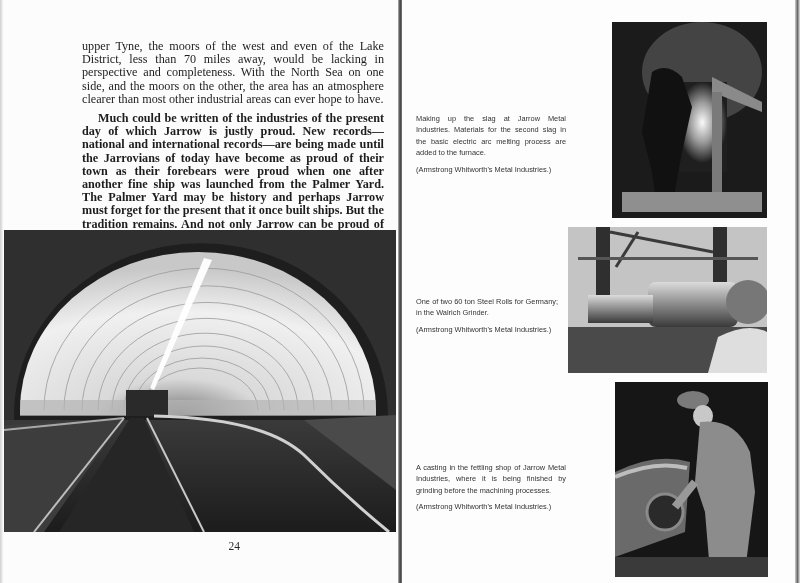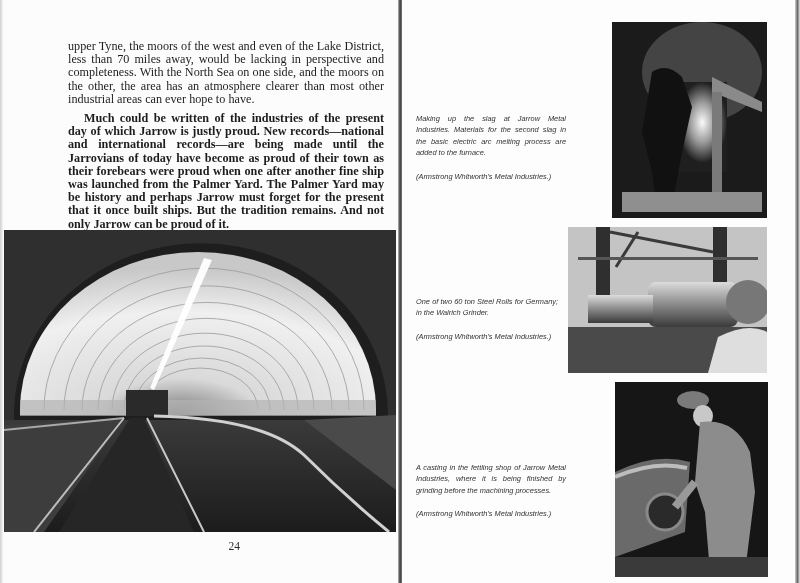--- a/index.html
+++ b/index.html
@@ -5,33 +5,33 @@
   html, body { margin:0; padding:0; }
   body { width:800px; height:583px; background:#f2f2f2; position:relative; overflow:hidden; font-family:"Liberation Serif", serif; }
   .spread { position:absolute; left:0; top:0; width:800px; height:583px; background:#fbfbfb; }
   .page-left { position:absolute; left:0; top:0; width:400px; height:583px; background:#fcfcfc; }
   .page-right { position:absolute; left:402px; top:0; width:394px; height:583px; background:#fdfdfd; }
   .gutter { position:absolute; left:398px; top:0; width:5px; height:583px; background:linear-gradient(90deg,#bdbdbd,#3c3c3c 40%,#6a6a6a 70%,#d8d8d8); }
   .right-edge { position:absolute; left:795px; top:0; width:5px; height:583px; background:linear-gradient(90deg,#d0d0d0,#6a6a6a,#e6e6e6); }
   .left-edge { position:absolute; left:0; top:0; width:3px; height:583px; background:linear-gradient(90deg,#cfcfcf,#f5f5f5); }
 
   .body-text { position:absolute; left:68px; top:40px; width:316px; font-size:12.2px; line-height:13.2px; color:#1d1d1d; text-align:justify; }
-  .body-text p { margin:0 0 6px 0; }
+  .body-text p { margin:0 0 6px 14px; }
   .body-text p.indent { text-indent:16px;font-weight:bold; }
 
   .photo-caption { position:absolute; left:0; width:400px; top:213px; text-align:center; font-family:"Liberation Sans", sans-serif; font-size:7.6px; letter-spacing:0.3px; color:#2a2a2a; }
   .page-number { position:absolute; left:180px; width:60px; top:540px; text-align:right; font-size:11.5px; color:#2b2b2b; }
 
   .photo { position:absolute; overflow:hidden; background:#222; }
 
   
   .escalator { left:4px; top:230px; width:392px; height:302px; background:#2e2e2e; }
 
-  .side-caption { position:absolute; font-family:"Liberation Sans", sans-serif; font-size:7.4px; line-height:11.4px; color:#333; text-align:justify;font-style:italic; }
-  .side-caption .credit { display:block; margin-top:12px; text-align:left; }
+  .side-caption { position:absolute; font-family:"Liberation Sans", sans-serif; font-size:7.4px; line-height:11.4px; color:#333; text-align:justify; }
+  .side-caption .credit { display:block; margin-top:5px; text-align:left; }
   .cap1 { left:416px; top:113px; width:150px; }
   .cap2 { left:416px; top:296px; width:142px; }
   .cap3 { left:416px; top:462px; width:150px; }
 
   .p1 { left:612px; top:22px; width:155px; height:196px; }
   .p2 { left:568px; top:227px; width:199px; height:146px; background:#8c8c8c; }
   .p3 { left:615px; top:382px; width:153px; height:195px; background:#1a1a1a; }
 </style>
 </head>
 <body>

